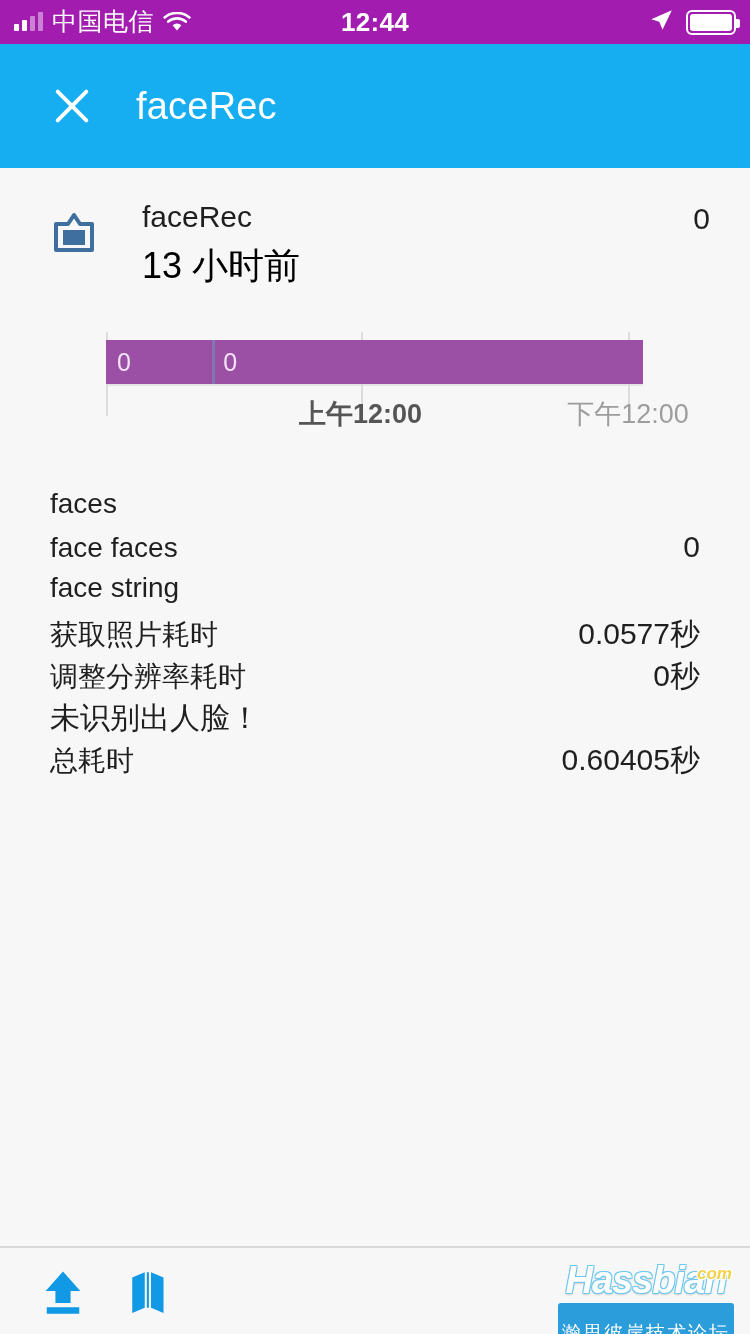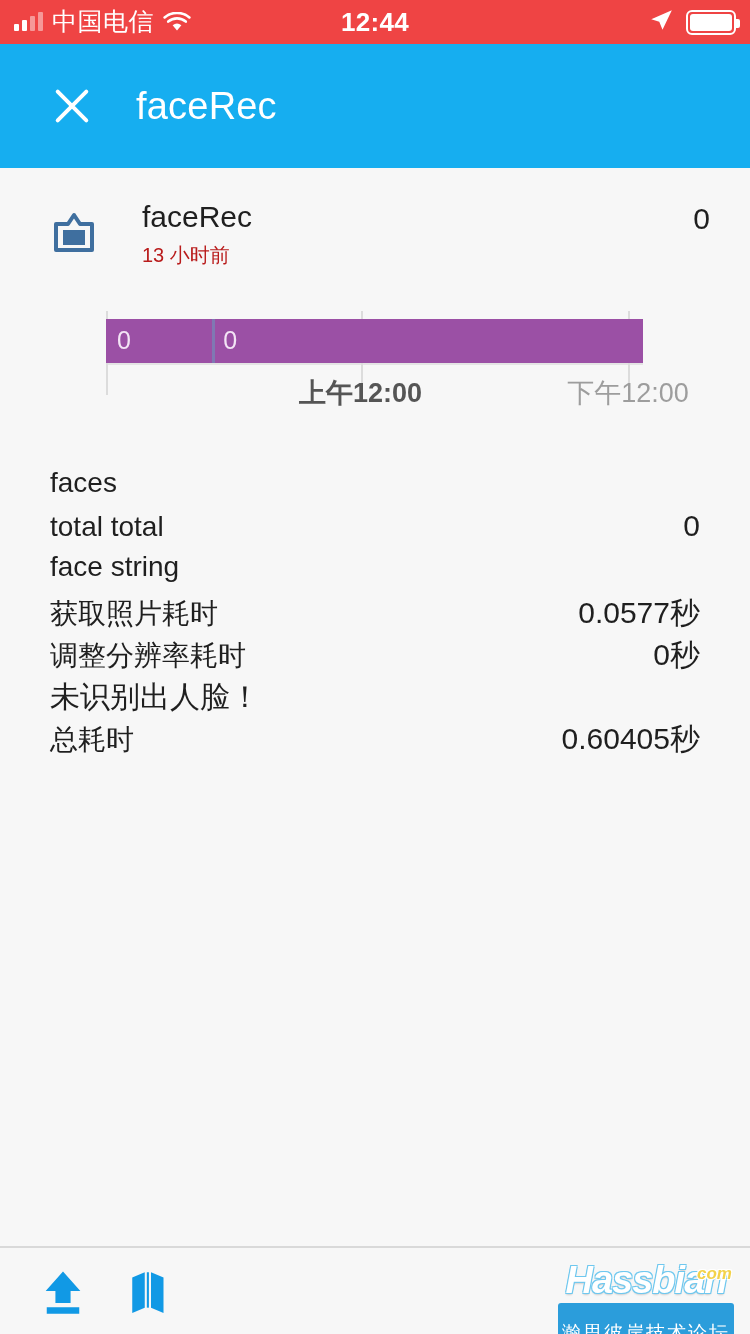--- a/index.html
+++ b/index.html
@@ -18,21 +18,21 @@
     overflow: hidden;
     background: #f7f7f7;
   }
 
   
   .statusbar {
     position: absolute;
     top: 0; left: 0;
     width: 750px;
     height: 44px;
-    background: #ef4444;
+    background: #a21caf;
     color: #ffffff;
   }
   .sb-left {
     position: absolute;
     left: 14px; top: 0;
     height: 44px;
     display: flex;
     align-items: center;
     gap: 9px;
   }
@@ -157,22 +157,22 @@
   .card-head-text {
     flex: 1 1 auto;
     margin-left: 44px;
   }
   .app-name {
     font-size: 30px;
     color: #1f1f1f;
     line-height: 1.25;
   }
   .app-time {
-    font-size: 20px;
-    color: #b91c1c;
+    font-size: 36px;
+    color: #000000;
     line-height: 1.35;
     margin-top: 6px;
   }
   .card-head-value {
     font-size: 30px;
     color: #1f1f1f;
     line-height: 1.25;
     margin-top: 2px;
   }
 
@@ -420,21 +420,21 @@
           </div>
       </div>
     </div>
 
     <div class="details" id="details">
         <div class="detail-row">
           <div class="detail-key">faces</div>
           <div class="detail-val"></div>
         </div>
         <div class="detail-row">
-          <div class="detail-key">total total</div>
+          <div class="detail-key">face faces</div>
           <div class="detail-val">0</div>
         </div>
         <div class="detail-row">
           <div class="detail-key">face string</div>
           <div class="detail-val"></div>
         </div>
         <div class="detail-row">
           <div class="detail-key">获取照片耗时</div>
           <div class="detail-val">0.0577秒</div>
         </div>

